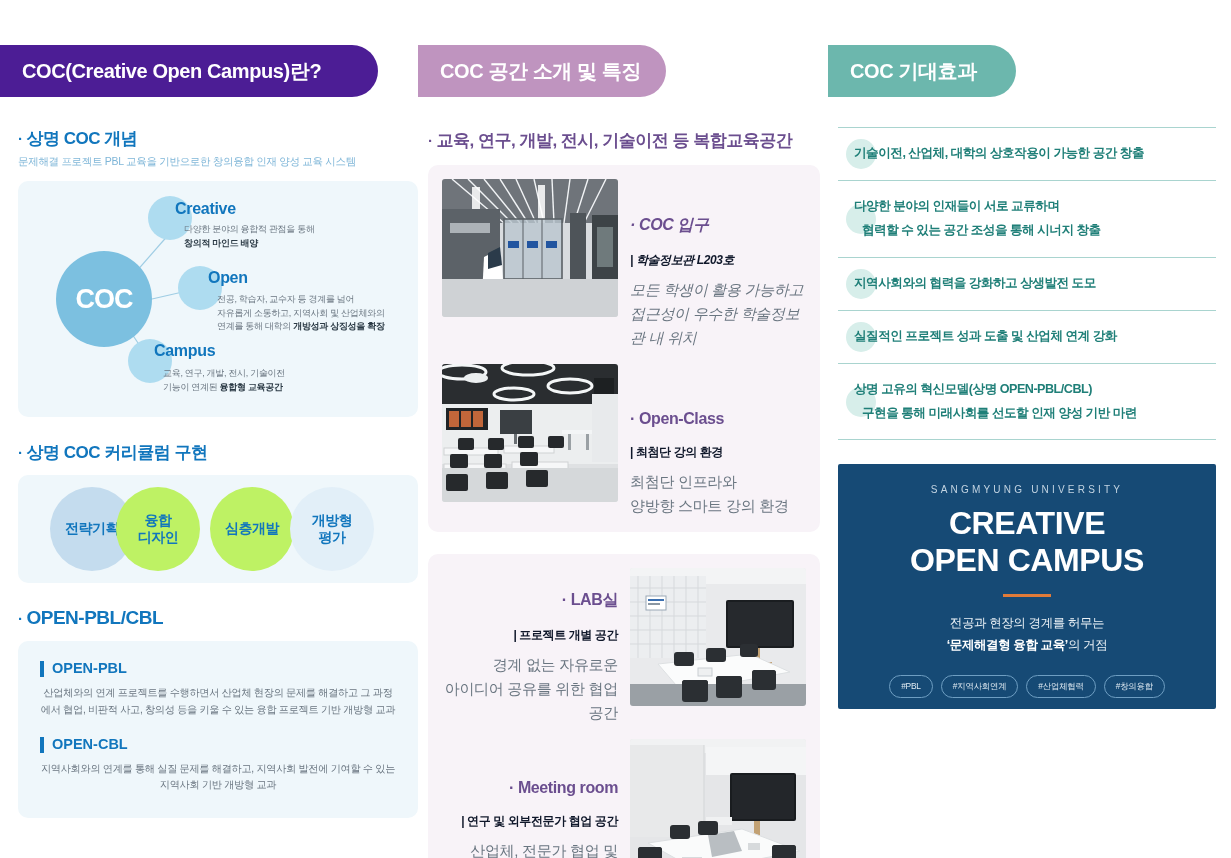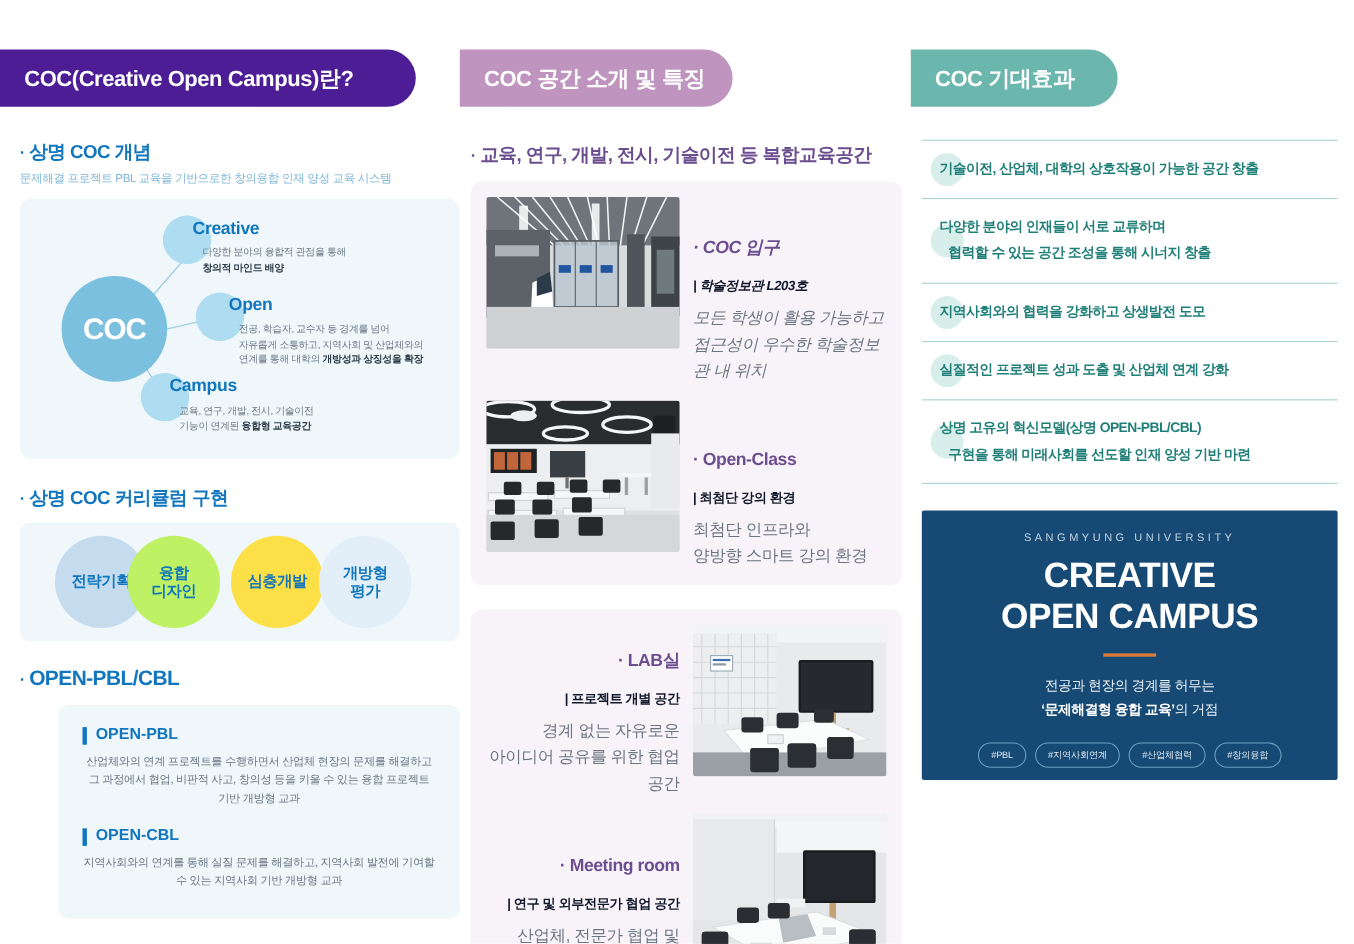--- a/index.html
+++ b/index.html
@@ -84,25 +84,25 @@
   
   .curr { position: relative; height: 108px; margin-top: 11px; }
   .c-circ {
     position: absolute; top: 12px; width: 84px; height: 84px; border-radius: 50%;
     display: flex; align-items: center; justify-content: center; text-align: center;
     font-size: 14px; font-weight: bold; color: #1176bd; line-height: 1.22;
     letter-spacing: -0.5px;
   }
   .cc1 { left: 32px;  background: #c4dcee; }
   .cc2 { left: 98px; background: #bef264; }
-  .cc3 { left: 192px; background: #fde047; }
+  .cc3 { left: 192px; background: #bef264; }
   .cc4 { left: 272px; background: #e2eff8; }
 
   
-  .pbl-box { margin-top: 12px; padding: 20px 22px 24px 22px; margin-left: 35px; }
+  .pbl-box { margin-top: 12px; padding: 20px 22px 24px 22px; }
   .pbl-head {
     font-size: 14.5px; font-weight: bold; color: #1176bd;
     border-left: 4px solid #1176bd; padding-left: 8px; line-height: 1.1;
   }
   .pbl-body {
     font-size: 10.2px; color: #6a7681; line-height: 1.65;
     margin-top: 8px; letter-spacing: -0.3px; text-align: center;
   }
   .pbl-gap { height: 18px; }
   .photo {

